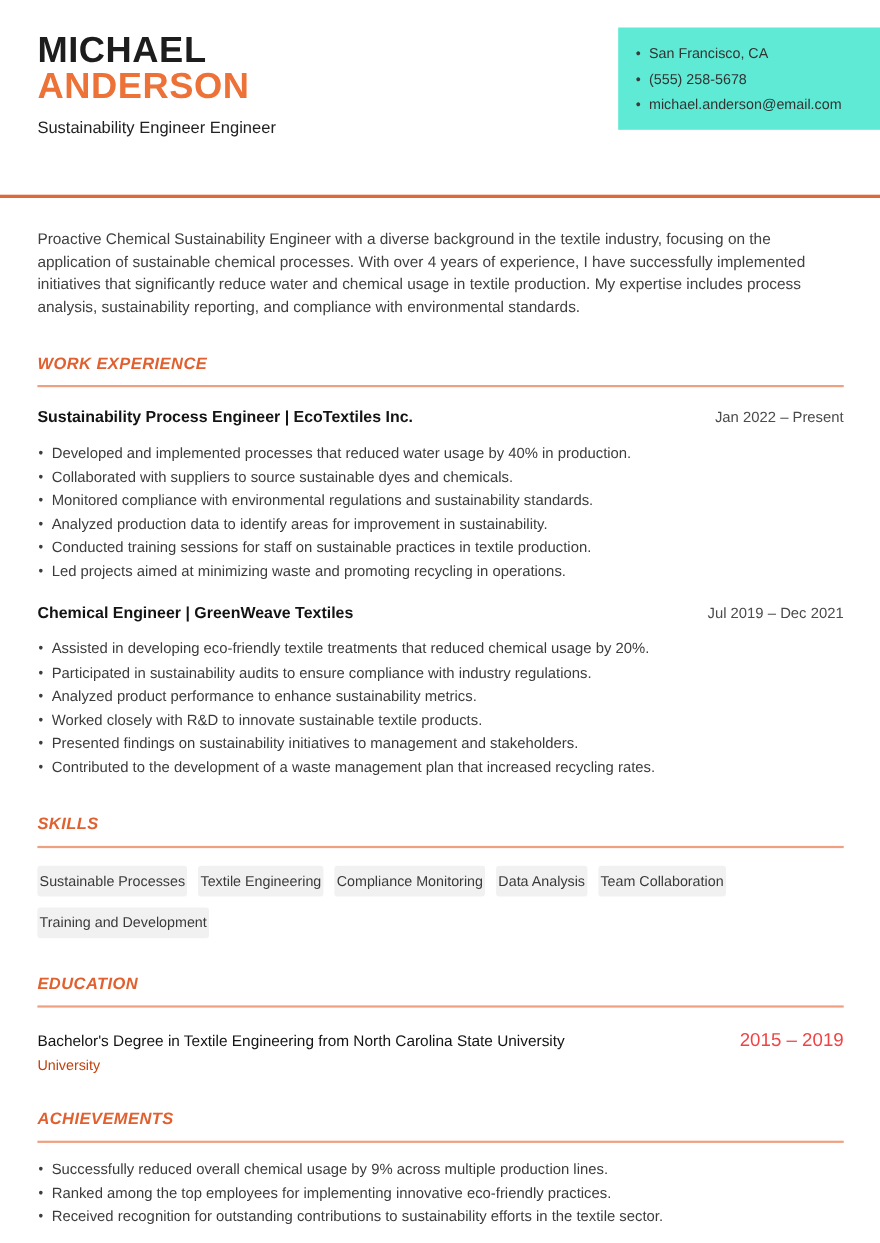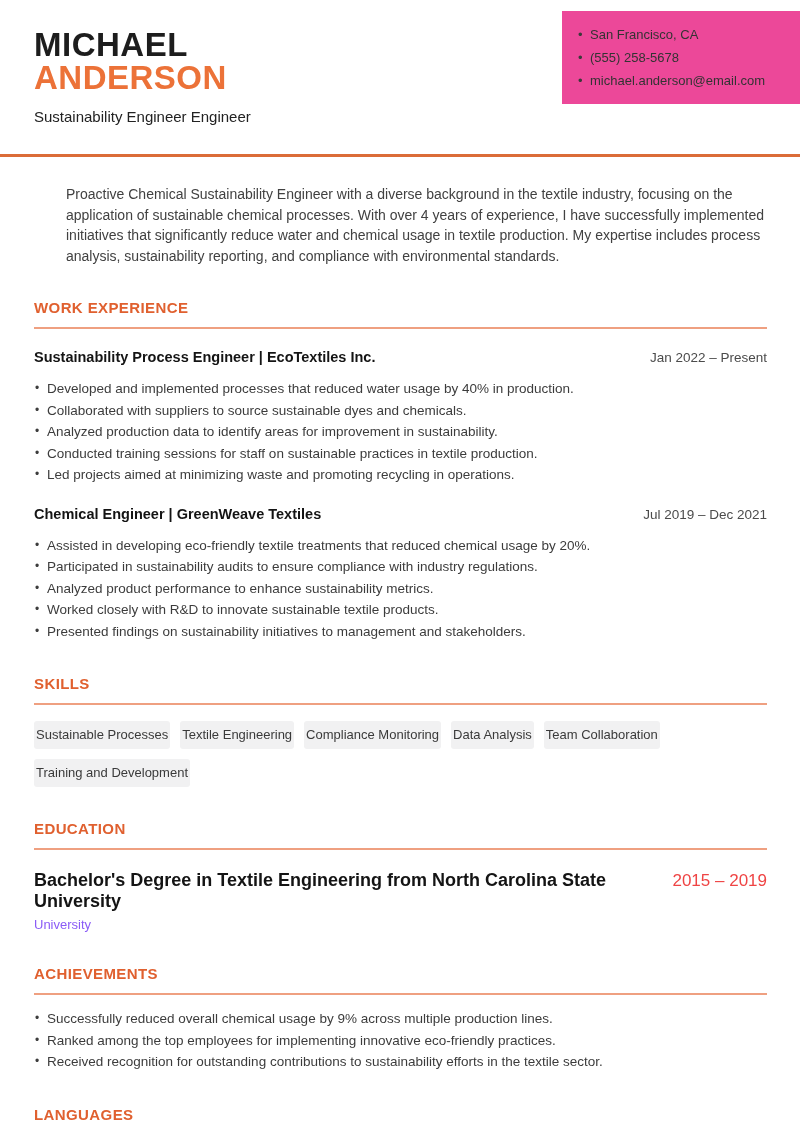--- a/index.html
+++ b/index.html
@@ -7,47 +7,48 @@
   body {
     width: 800px;
     min-height: 1130px;
     font-family: "Liberation Sans", sans-serif;
     color: #3f3f3f;
     position: relative;
   }
   .page { width: 800px; min-height: 1130px; position: relative; }
 
   
-  .header { position: relative; padding: 28px 0 0 34px; height: 154px; }
+  .header { position: relative; padding: 28px 0 0 34px; height: 177px; }
   .name-line { font-size: 33px; font-weight: 800; letter-spacing: 0.5px; line-height: 33px; color: #1d1d1d; }
   .name-line.last { color: #ec7238; }
   .job-title { margin-top: 14px; font-size: 15px; color: #222222; }
   .contact-box {
-    position: absolute; top: 11px; right: 0;
-    width: 238px; background: #ec4899;
+    position: absolute; top: 25px; right: 0;
+    width: 238px; background: #5eead4;
     padding: 12px 14px 12px 16px;
   }
   .contact-box ul { list-style: none; }
   .contact-box li {
     font-size: 13px; color: #333333; line-height: 23px;
     padding-left: 12px; position: relative; white-space: nowrap;
   }
   .contact-box li::before {
     content: "•"; position: absolute; left: 0; top: 0; color: #3a3a3a;
   }
   .header-rule { width: 800px; height: 3px; background: #db6c38; }
 
   
   .content { padding: 0 33px 0 34px; }
-  .summary { margin-top: 27px; font-size: 14px; line-height: 20.5px; color: #414141; margin-left: 32px; }
+  .summary { margin-top: 27px; font-size: 14px; line-height: 20.5px; color: #414141; }
 
   .section { margin-top: 33px; }
   .section h2 {
     font-size: 15px; font-weight: 700; letter-spacing: 0.4px;
     color: #e0602f;
+    font-style: italic;
   }
   .section-rule { margin-top: 11px; height: 2px; background: #efa081; }
 
   
   .job { margin-top: 20px; }
   .job-head { display: flex; justify-content: space-between; align-items: baseline; }
   .job-head h3 { font-size: 14.5px; font-weight: 700; color: #141414; text-align: right; }
   .job-dates { font-size: 13.5px; color: #4b4b4b; white-space: nowrap; }
   ul.bullets { list-style: none; margin-top: 13px; }
   ul.bullets li {
@@ -61,23 +62,23 @@
   
   .chips { margin-top: 16px; display: flex; flex-wrap: wrap; gap: 10px; }
   .chip {
     background: #f1f1f2; color: #3a3a3a; font-size: 13px;
     padding: 7px 2px; border-radius: 3px; line-height: 14px;
   }
 
   
   .edu { margin-top: 20px; }
   .edu-head { display: flex; justify-content: space-between; align-items: baseline; }
-  .edu-head h3 { font-size: 18px; font-weight: 700; color: #141414; }
+  .edu-head h3 { font-size: 14px; font-weight: 400; color: #141414; }
   .edu-dates { font-size: 17px; color: #ef4444; white-space: nowrap; }
-  .edu-sub { margin-top: 5px; font-size: 13px; color: #8b5cf6; }
+  .edu-sub { margin-top: 5px; font-size: 13px; color: #c2410c; }
 </style>
 </head>
 <body>
 
 <div class="page">
 
   <header class="header">
     <div>
       <div class="name-line">MICHAEL</div>
       <div class="name-line last">ANDERSON</div>
@@ -103,37 +104,39 @@
       <div class="section-rule"></div>
       <div id="jobs-list">
   <article class="job">
     <div class="job-head">
       <h3>Sustainability Process Engineer | EcoTextiles Inc.</h3>
       <span class="job-dates">Jan 2022 – Present</span>
     </div>
     <ul class="bullets">
               <li>Developed and implemented processes that reduced water usage by 40% in production.</li>
               <li>Collaborated with suppliers to source sustainable dyes and chemicals.</li>
+              <li>Monitored compliance with environmental regulations and sustainability standards.</li>
               <li>Analyzed production data to identify areas for improvement in sustainability.</li>
               <li>Conducted training sessions for staff on sustainable practices in textile production.</li>
               <li>Led projects aimed at minimizing waste and promoting recycling in operations.</li>
             </ul>
   </article>
 
   <article class="job">
     <div class="job-head">
       <h3>Chemical Engineer | GreenWeave Textiles</h3>
       <span class="job-dates">Jul 2019 – Dec 2021</span>
     </div>
     <ul class="bullets">
               <li>Assisted in developing eco-friendly textile treatments that reduced chemical usage by 20%.</li>
               <li>Participated in sustainability audits to ensure compliance with industry regulations.</li>
               <li>Analyzed product performance to enhance sustainability metrics.</li>
               <li>Worked closely with R&amp;D to innovate sustainable textile products.</li>
               <li>Presented findings on sustainability initiatives to management and stakeholders.</li>
+              <li>Contributed to the development of a waste management plan that increased recycling rates.</li>
             </ul>
   </article>
 </div>
     </section>
 
     <section class="section">
       <h2>SKILLS</h2>
       <div class="section-rule"></div>
       <div class="chips" id="skills-chips">
           <span class="chip">Sustainable Processes</span>

